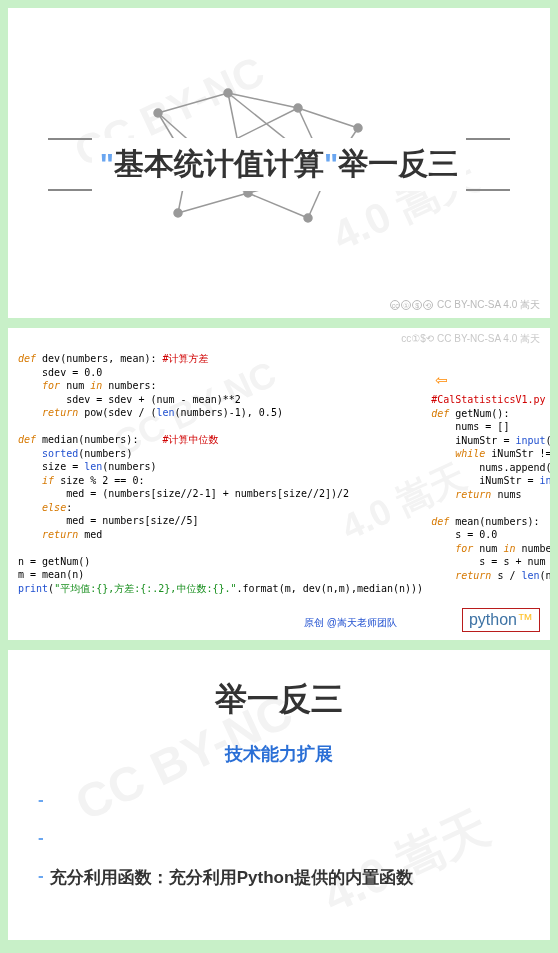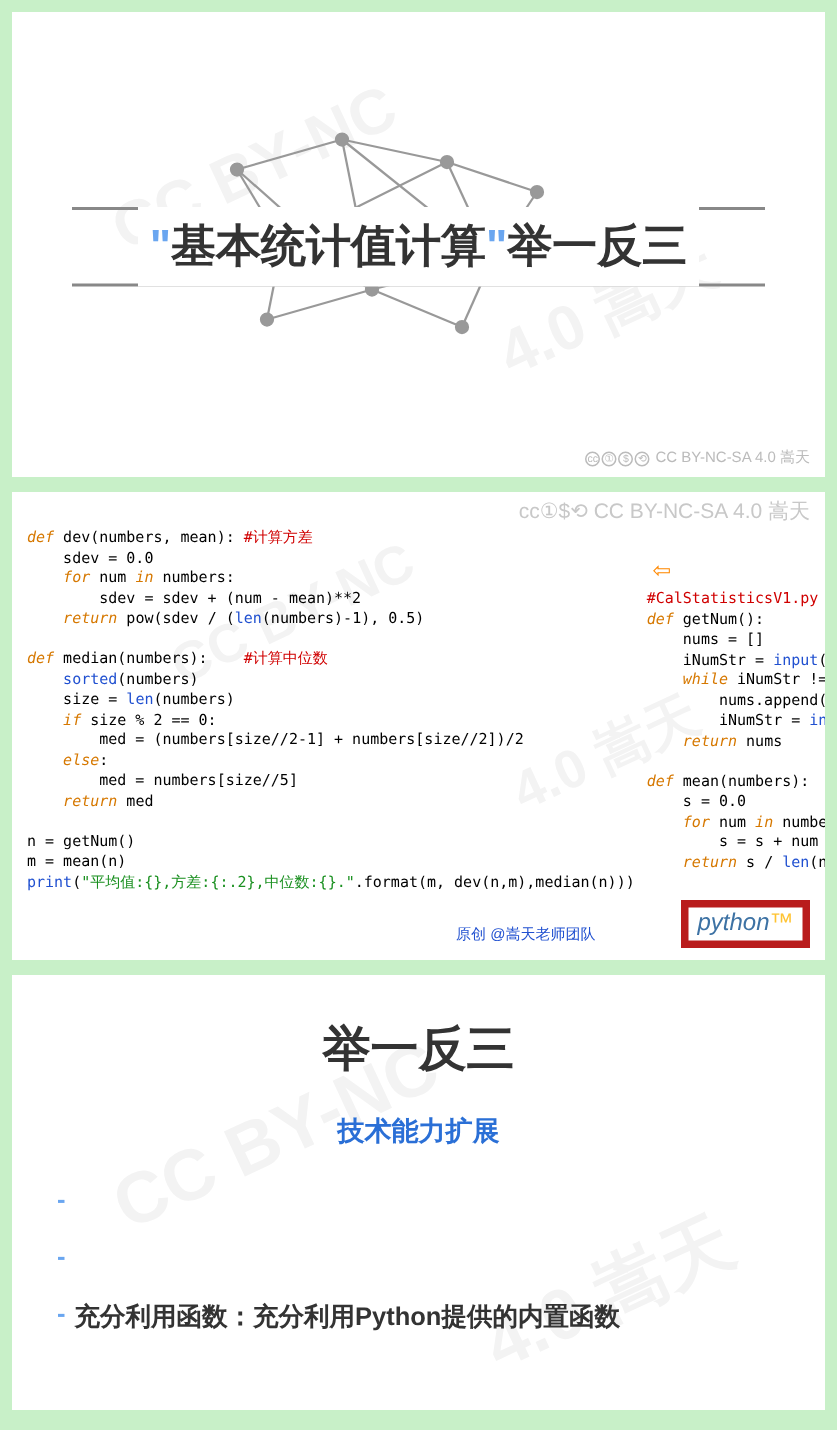--- a/index.html
+++ b/index.html
@@ -103,41 +103,40 @@
   .arrow {
     color: #ff8800;
     font-size: 20px;
     margin: 2px 0 0 4px;
     display: inline-block;
   }
   .pylogo {
     position: absolute;
     bottom: 8px;
     right: 10px;
-    border: 5px solid #b91c1c;
+    border: 1px solid #b91c1c;
     padding: 2px 6px;
     font-size: 16px;
     color: #3d72a4;
     font-family: Arial;
     z-index: 3;
-    font-style: italic;
   }
   .credit {
     position: absolute;
     bottom: 10px;
     left: 296px;
     font-size: 10px;
     color: #2050d0;
     z-index: 3;
   }
   .license2 {
     position: absolute;
     top: 4px;
     right: 10px;
-    font-size: 14px;
+    font-size: 10px;
     color: #c8c8c8;
     z-index: 3;
     margin-left: 40px;
   }
 
   
   .s3-content {
     position: relative;
     z-index: 2;
     padding: 28px 30px;

